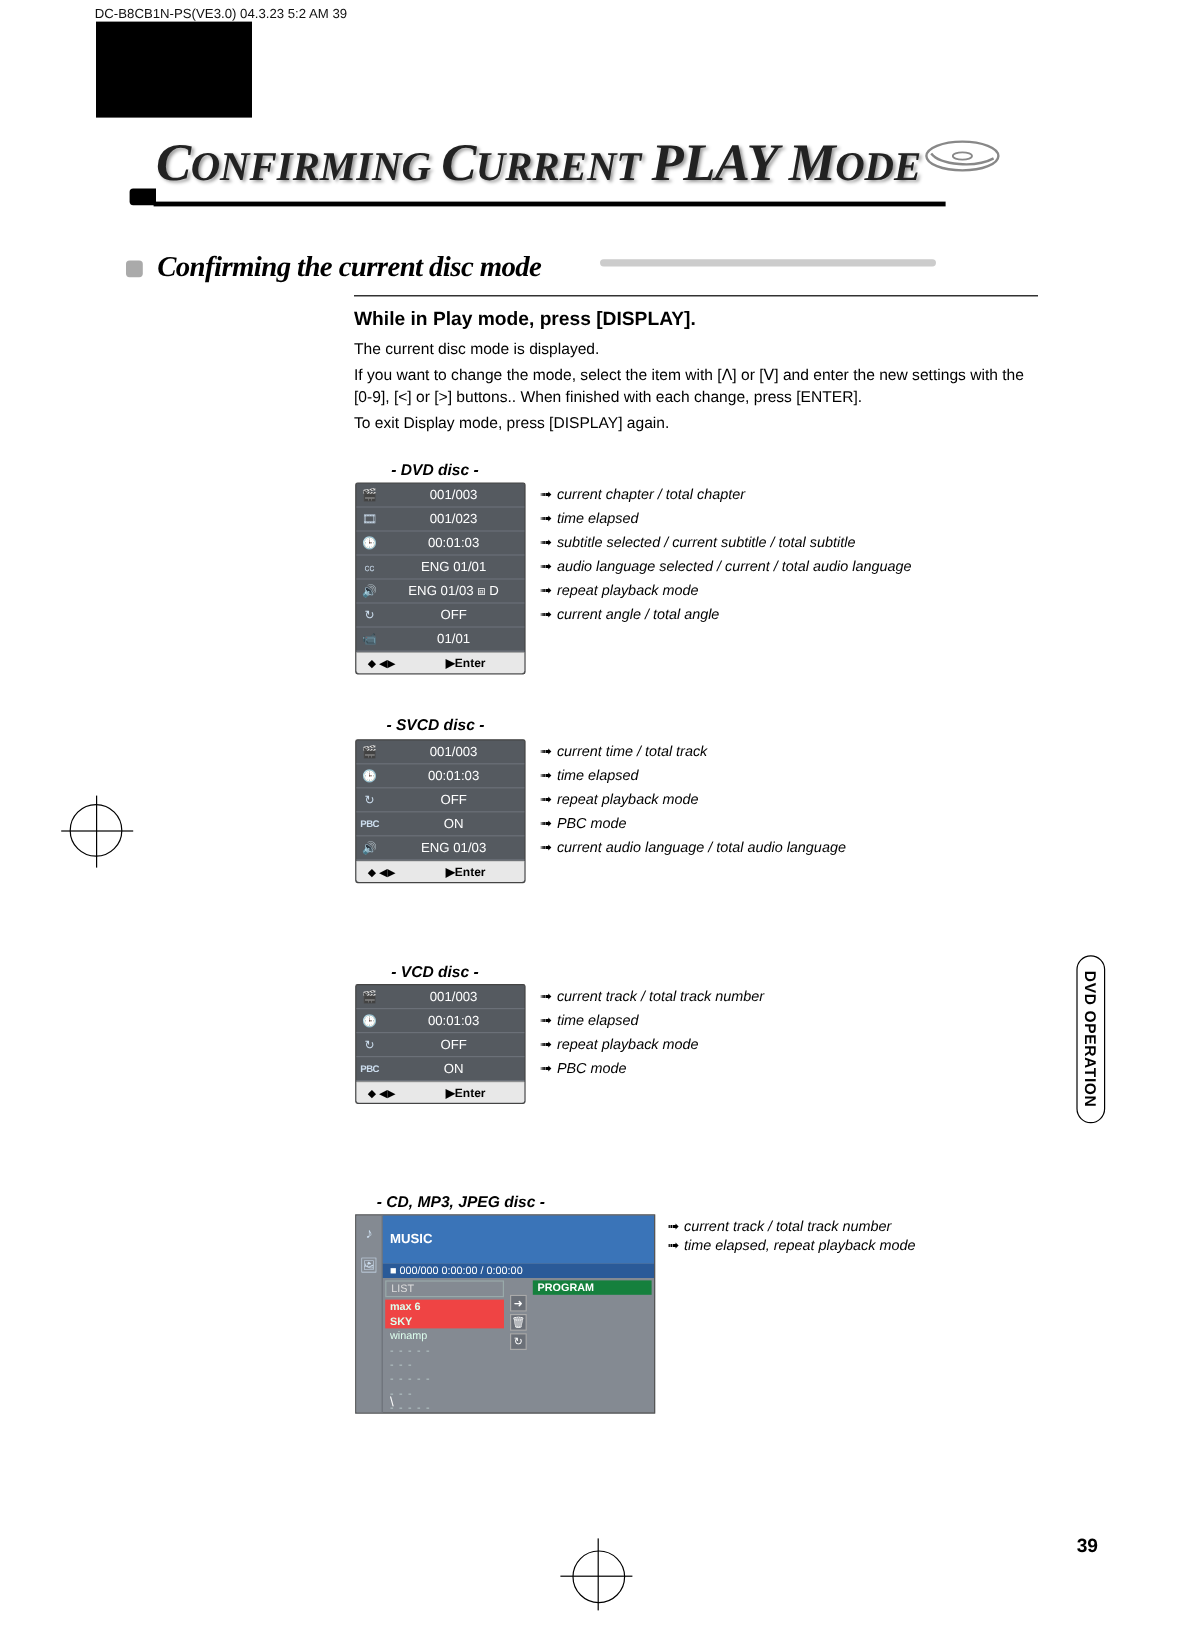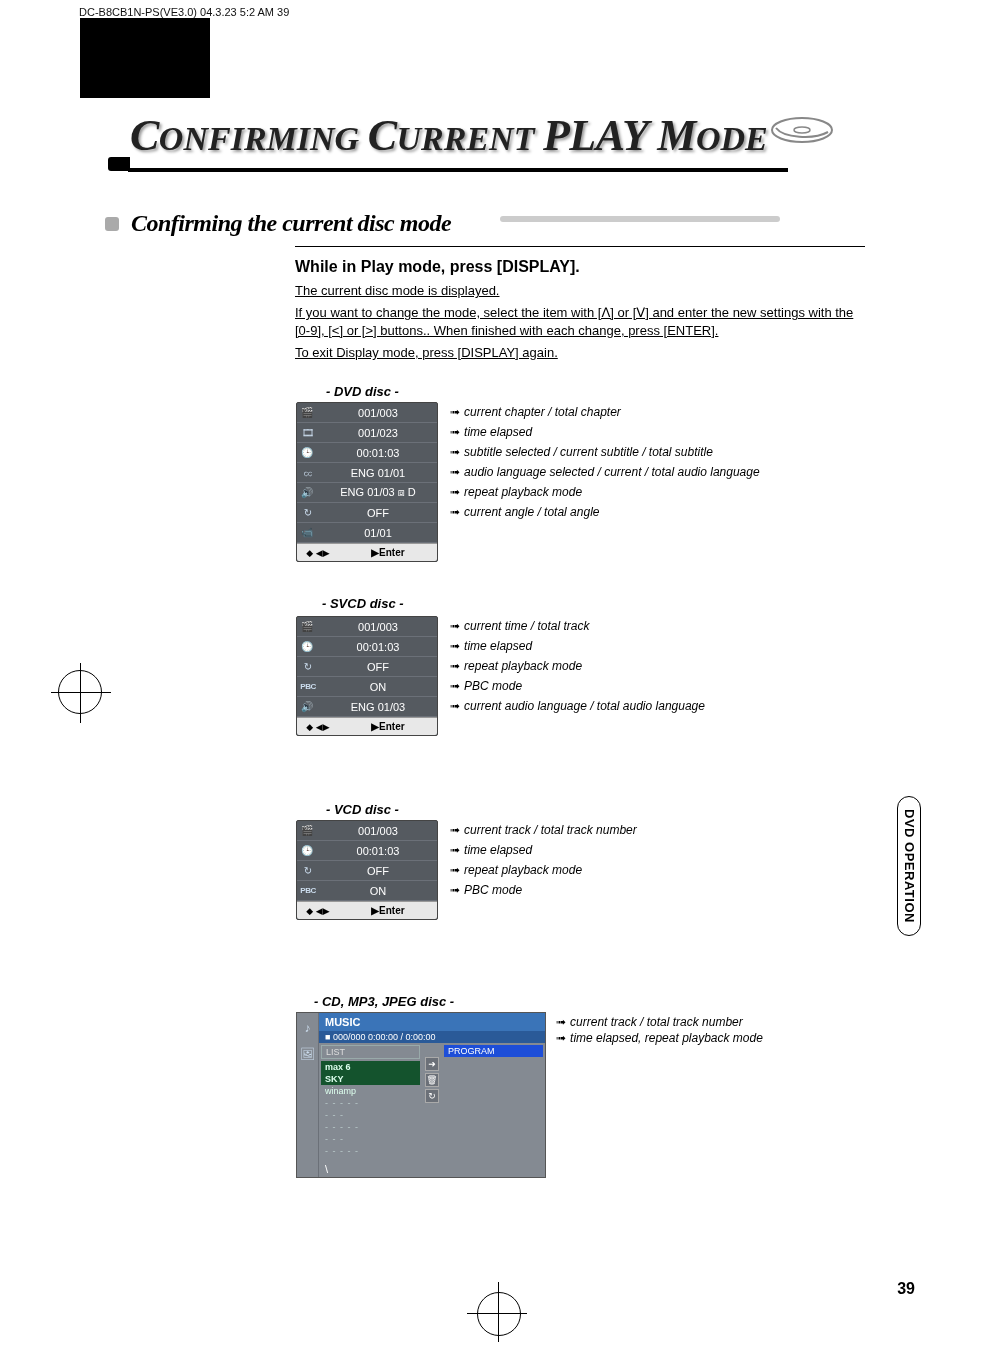--- a/index.html
+++ b/index.html
@@ -15,21 +15,21 @@
 
   .section-bar { position: absolute; top: 210px; left: 105px; display: flex; align-items: center; }
   .section-dot { width: 14px; height: 14px; background: #aaa; border-radius: 3px; margin-right: 12px; }
   .section-title { font-style: italic; font-weight: bold; font-size: 24px; letter-spacing: -0.5px; }
   .section-line-outer { position: absolute; top: 216px; left: 500px; width: 280px; height: 6px; background: #ccc; border-radius: 3px; }
 
   .section-rule { position: absolute; top: 246px; left: 295px; width: 570px; height: 1px; background: #000; }
 
   .intro { position: absolute; top: 258px; left: 295px; width: 570px; }
   .intro-h { font-family: Arial, sans-serif; font-weight: bold; font-size: 16px; margin-bottom: 6px; }
-  .intro-p { font-family: Arial, sans-serif; font-size: 13px; line-height: 18px; margin-bottom: 4px; text-decoration: underline; }
+  .intro-p { font-family: Arial, sans-serif; font-size: 13px; line-height: 18px; margin-bottom: 4px; }
 
   .disc-label { font-family: Arial, sans-serif; font-style: italic; font-weight: bold; font-size: 13px; position: absolute; }
   .disc-label.dvd { top: 384px; left: 326px; }
   .disc-label.svcd { top: 596px; left: 322px; }
   .disc-label.vcd { top: 802px; left: 326px; }
   .disc-label.cd { top: 994px; left: 314px; }
 
   .osd { position: absolute; background: #555a60; border: 1px solid #444; border-radius: 2px; padding-bottom: 0; font-family: Arial, sans-serif; font-size: 11px; color: #fff; }
   .osd.dvd { top: 402px; left: 296px; width: 142px; }
   .osd.svcd { top: 616px; left: 296px; width: 142px; }
@@ -46,32 +46,32 @@
   .desc-col.dvd { top: 402px; left: 450px; }
   .desc-col.svcd { top: 616px; left: 450px; }
   .desc-col.vcd { top: 820px; left: 450px; }
   .desc-col.cd { top: 1014px; left: 556px; line-height: 16px; }
   .desc-col .arrow { font-style: normal; padding-right: 4px; }
 
   .music-box { position: absolute; top: 1012px; left: 296px; width: 250px; height: 166px; background: #848a92; border: 1px solid #555; font-family: Arial, sans-serif; font-size: 10px; color: #fff; }
   .music-side { position: absolute; left: 0; top: 0; bottom: 0; width: 22px; background: #848a92; border-right: 1px solid #6b7078; }
   .music-side-ic { display: flex; align-items: center; justify-content: center; height: 22px; margin-top: 4px; font-size: 12px; color: #cde; }
   .music-main { position: absolute; left: 22px; right: 0; top: 0; bottom: 0; }
-  .music-head1 { background: #3a74b8; color: #fff; font-weight: bold; padding: 3px 6px; font-size: 11px; }
+  .music-head1 { background: #3a74b8; color: #fff; font-weight: bold; padding: 14px 6px; font-size: 11px; }
   .music-head2 { background: #2a5a98; color: #fff; padding: 1px 6px; font-size: 9px; }
   .music-body { display: flex; height: 120px; padding: 2px; gap: 4px; }
   .music-left { flex: 1; }
   .music-list-lbl { border: 1px solid #9aa; padding: 1px 4px; font-size: 9px; color: #ddd; margin-bottom: 2px; }
   .music-item { padding: 1px 4px; font-size: 9px; color: #dfe; }
-  .music-item.hl { background: #14532d; font-weight: bold; }
+  .music-item.hl { background: #ef4444; font-weight: bold; }
   .music-item.dim { color: #bcc; letter-spacing: 1px; }
   .music-mid { width: 16px; display: flex; flex-direction: column; align-items: center; gap: 2px; padding-top: 12px; }
   .music-mid-btn { width: 14px; height: 14px; border: 1px solid #aaa; display: flex; align-items: center; justify-content: center; font-size: 9px; background: #6b7078; }
   .music-right { flex: 1; }
-  .music-prog { background: #1d4ed8; color: #fff; font-weight: normal; font-size: 9px; padding: 1px 4px; margin-bottom: 2px; }
+  .music-prog { background: #15803d; color: #fff; font-weight: bold; font-size: 9px; padding: 1px 4px; margin-bottom: 2px; }
   .music-foot-sl { position: absolute; left: 6px; bottom: 2px; font-size: 11px; color: #fff; }
 
   .reg-mark { position: absolute; top: 670px; left: 58px; width: 44px; height: 44px; border: 1px solid #000; border-radius: 50%; display: flex; align-items: center; justify-content: center; }
   .reg-mark::before, .reg-mark::after { content: ""; position: absolute; background: #000; }
   .reg-mark::before { width: 60px; height: 1px; top: 21px; left: -8px; }
   .reg-mark::after { width: 1px; height: 60px; left: 21px; top: -8px; }
 
   .reg-bottom { position: absolute; bottom: 20px; left: 50%; transform: translateX(-50%); width: 44px; height: 44px; }
   .reg-bottom .vbar { position: absolute; left: 21px; top: -10px; height: 60px; width: 1px; background: #000; }
   .reg-bottom .hbar { position: absolute; top: 21px; left: -10px; width: 60px; height: 1px; background: #000; }

